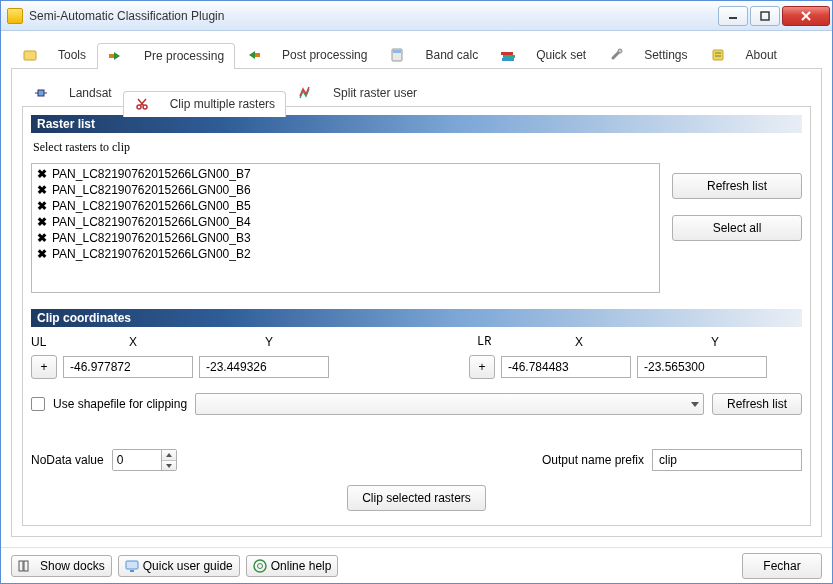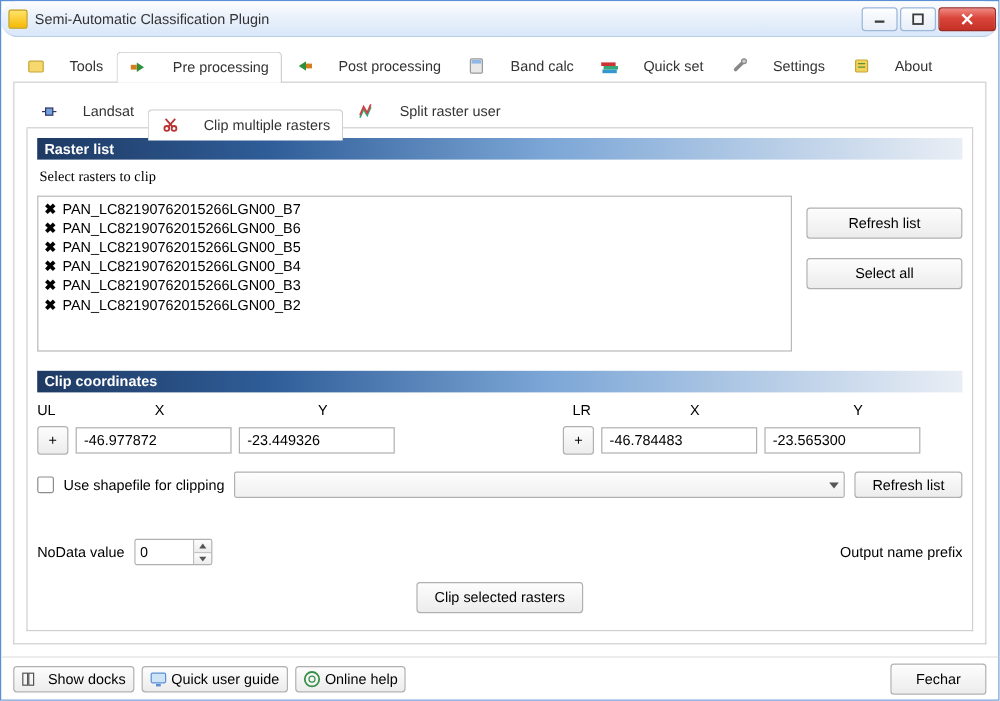--- a/index.html
+++ b/index.html
@@ -1,18 +1,18 @@
 <!DOCTYPE html>
 <html><head>
 <meta charset="utf-8">
 <style>
   * { box-sizing: border-box; font-family: "Segoe UI", Tahoma, sans-serif; font-size: 12px; }
   body { margin: 0; background: #fff; }
   .window { width: 833px; height: 584px; border: 1px solid #5a8fd6; background: #fff; display: flex; flex-direction: column; box-shadow: 0 0 6px rgba(0,0,0,0.25); }
-  .titlebar { height: 30px; background: linear-gradient(#fdfdfe,#eaf1fb 45%,#d9e7f9); display: flex; align-items: center; padding: 0 2px 0 6px; border-bottom: 1px solid #b8cde6; border-radius: 14px; }
+  .titlebar { height: 30px; background: linear-gradient(#fdfdfe,#eaf1fb 45%,#d9e7f9); display: flex; align-items: center; padding: 0 2px 0 6px; border-bottom: 1px solid #b8cde6; }
   .titlebar .app-icon { width: 16px; height: 16px; margin-right: 6px; background: linear-gradient(#ffe36b,#f5b900); border: 1px solid #c99a00; border-radius: 2px; }
   .titlebar .title-text { flex: 1; color: #333; }
   .winbtns { display: flex; gap: 2px; }
   .winbtn { width: 30px; height: 20px; border: 1px solid #9bb7d9; border-radius: 3px; background: linear-gradient(#fdfefe,#e7eef8); display: flex; align-items: center; justify-content: center; }
   .winbtn.close { width: 48px; background: linear-gradient(#f08a84,#d9453a 45%,#c53126); border-color: #9b2b22; color:#fff; }
   .winbtn svg { display:block; }
   .client { flex: 1; padding: 8px 10px 10px; display:flex; flex-direction:column; }
   
   .tabs-row { display:flex; align-items:flex-end; border-bottom:1px solid #cfcfcf; height:30px; position:relative; }
   .tab { display:flex; align-items:center; gap:20px; padding:4px 10px 5px; border:1px solid transparent; border-bottom:none; color:#333; cursor:pointer; }
@@ -34,21 +34,21 @@
   .rlist-btns { display:flex; flex-direction:column; gap:16px; width:130px; margin-top:10px; }
   .btn { border:1px solid #b0b0b0; background:linear-gradient(#fdfdfd,#ececec); border-radius:3px; padding:5px 8px; text-align:center; cursor:pointer; }
   .btn.small { padding:3px 6px; }
   .coord-head { display:flex; align-items:center; gap:0; margin-top:2px; }
   .coord-head .cell { text-align:left; }
   .cell { flex:0 0 auto; }
   .cell.ul { width:34px; }
   .cell.x { width:136px; }
   .cell.y { width:136px; }
   .cell.gap { width:140px; }
-  .cell.lr { width:34px; }
+  .cell.lr { width:34px;font-family:Liberation Mono, monospace; }
   .coord-inputs { display:flex; align-items:center; gap:6px; }
   .sqbtn { width:26px; height:24px; border:1px solid #b0b0b0; border-radius:3px; background:linear-gradient(#fdfdfd,#ececec); display:flex; align-items:center; justify-content:center; cursor:pointer; }
   input[type=text].txt { height:22px; border:1px solid #b0b0b0; background:#fff; padding:2px 6px; }
   .txt.coord { width:130px; }
   
   .shp-row { display:flex; align-items:center; gap:8px; margin-top:8px; }
   .chk { width:14px; height:14px; border:1px solid #8c8c8c; background:#fff; border-radius:2px; cursor:pointer; }
   .combo { flex:1; height:22px; border:1px solid #b0b0b0; background:linear-gradient(#fdfdfd,#f0f0f0); border-radius:2px; display:flex; align-items:center; justify-content:flex-end; padding-right:4px; cursor:pointer; }
   .combo .arrow { width:0;height:0;border-left:4px solid transparent;border-right:4px solid transparent;border-top:5px solid #555; }
   
@@ -280,20 +280,21 @@
               <div class="sp up">
                   <div class="tri"></div>
                 </div>
               <div class="sp dn">
                   <div class="tri"></div>
                 </div>
             </div>
           </div>
           <div style="flex:1;"></div>
           <span>Output name prefix</span>
+          <input type="text" class="txt" style="width: 150px;" value="clip">
         </div>
 
         <div class="centered">
           <div class="btn" style="padding:5px 14px;">Clip selected rasters</div>
         </div>
       </div>
     </div>
   </div>
 
   <div class="statusbar">

